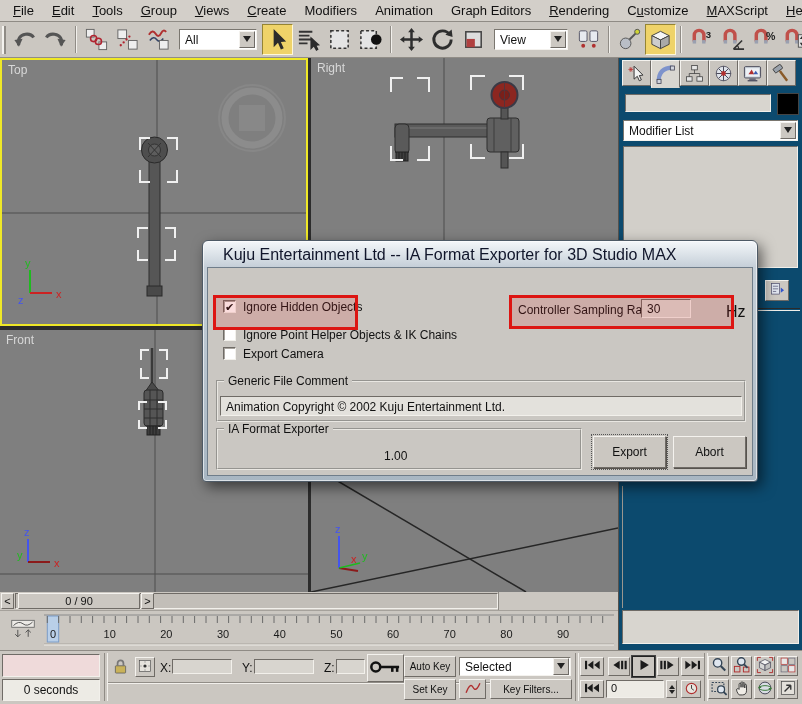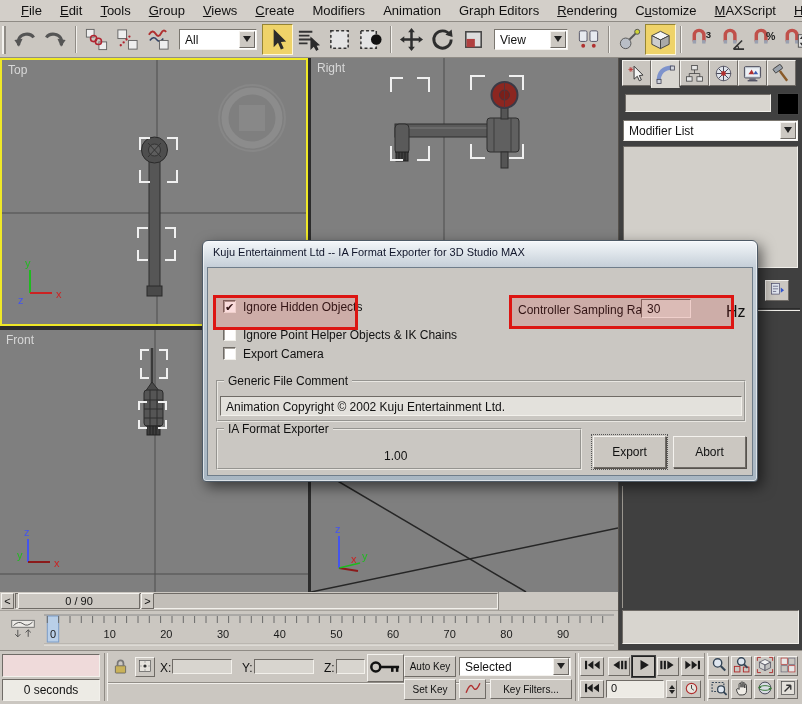--- a/index.html
+++ b/index.html
@@ -1,19 +1,19 @@
 <!DOCTYPE html>
 <html><head>
 <meta charset="utf-8">
 <style>
   html,body{margin:0;padding:0}
   #app{position:relative;width:802px;height:704px;background:#cbc7c1;font-family:"Liberation Sans",sans-serif;font-size:12px;color:#111;overflow:hidden}
   .abs{position:absolute}
   
-  .menubar{position:absolute;left:0;top:0;width:802px;height:22px;background:#d3cfc9;border-bottom:1px solid #8f8b85;display:flex;align-items:center;padding-left:12px;box-sizing:border-box}
+  .menubar{position:absolute;left:0;top:0;width:802px;height:22px;background:#d3cfc9;border-bottom:1px solid #8f8b85;display:flex;align-items:center;padding-left:4px;box-sizing:border-box}
   .menu-item{padding:2px 9px;font-size:13px;white-space:nowrap}
   
   .toolbar{position:absolute;left:0;top:22px;width:802px;height:36px;background:#cbc7c1;border-bottom:1px solid #918d87;display:flex;align-items:center;padding-left:1px;box-sizing:border-box;overflow:hidden}
   .tb-handle{width:4px;height:28px;border-left:2px solid #f4f2ee;border-right:2px solid #8f8b85;margin:0 3px 0 1px}
   .tb-btn{width:31px;height:31px;display:flex;align-items:center;justify-content:center;background:transparent;border:1px solid transparent;padding:0;flex:none}
   .tb-btn svg{width:25px;height:25px;display:block}
   .tb-btn.active{background:#efd369;border-color:#958433 #fff8d8 #fff8d8 #958433}
   .tb-sep{width:1px;height:27px;background:#908c86;border-right:1px solid #f2f0ec;margin:0 4px;flex:none}
   .dd{height:21px;background:#fff;border:1px solid;border-color:#7a766f #f4f2ee #f4f2ee #7a766f;display:flex;align-items:center;margin:0 5px;flex:none;box-sizing:border-box}
   .dd .val{padding:0 5px;font-size:12px;flex:1;white-space:nowrap;overflow:hidden}
@@ -22,21 +22,21 @@
   
   .workspace{position:absolute;left:0;top:58px;width:618px;height:534px;background:#2c2c2c}
   .viewport{position:absolute;background:#7f7f7f;overflow:hidden}
   .vp-top{left:2px;top:2px;width:304px;height:264px;outline:2px solid #efe827;z-index:3}
   .vp-right{left:311px;top:0;width:307px;height:270px}
   .vp-front{left:0;top:272px;width:308px;height:262px}
   .vp-persp{left:311px;top:272px;width:307px;height:262px}
   .vp-label{position:absolute;left:6px;top:3px;color:#d8d8d8;font-size:12px;z-index:2}
   .viewport svg{position:absolute;left:0;top:0}
   
-  .cmdpanel{position:absolute;left:618px;top:58px;width:184px;height:592px;background:#404040;border-left:1px solid #56524d;box-sizing:border-box}
+  .cmdpanel{position:absolute;left:618px;top:58px;width:184px;height:592px;background:#0c4a6e;border-left:1px solid #56524d;box-sizing:border-box}
   .cmd-tabs{position:absolute;left:3px;top:2px;display:flex}
   .cmd-tab{width:29px;height:26px;display:flex;align-items:center;justify-content:center;border:1px solid;border-color:#f4f2ee #6f6b66 #6f6b66 #f4f2ee;background:#c9c5bf;box-sizing:border-box}
   .cmd-tab svg{width:21px;height:21px;display:block}
   .cmd-tab.active{background:#d9d6d0;height:28px;border-bottom-color:#d9d6d0}
   .sunken{background:#d8d5cf;border:1px solid;border-color:#6f6b66 #f2f0eb #f2f0eb #6f6b66;box-sizing:border-box}
   .raised{background:#cbc7c1;border:1px solid;border-color:#f4f2ee #6f6b66 #6f6b66 #f4f2ee;box-sizing:border-box}
   #cp-name{left:6px;top:36px;width:146px;height:18px}
   #cp-swatch{left:158px;top:35px;width:20px;height:20px;background:#000;border:1px solid #444}
   #cp-moddd{position:absolute;left:4px;top:62px;width:175px;margin:0}
   #cp-stack{left:4px;top:88px;width:175px;height:122px;background:#d2cfc9}
@@ -92,21 +92,21 @@
   .spin-half{flex:1;display:flex;align-items:center;justify-content:center}
   .tri-up-s{width:0;height:0;border:3px solid transparent;border-bottom:4px solid #222}
   .tri-down-s{width:0;height:0;border:3px solid transparent;border-top:4px solid #222}
   #sb-timecfg{left:681px;top:29px;width:20px;height:18px}
   #sb-timecfg svg{width:15px;height:15px}
   #sb-vsep3{left:704px}
   .nav-btn{display:flex;align-items:center;justify-content:center}
   .nav-btn svg{width:18px;height:18px}
   
   .dialog{position:absolute;left:202px;top:240px;width:556px;height:242px;border-radius:6px 6px 4px 4px;background:linear-gradient(180deg,#f4f7fa 0,#c5cfd8 26px,#a8b6c2 100%);border:1px solid #4e5a66;box-shadow:4px 5px 14px rgba(0,0,0,.55),inset 0 0 0 1px rgba(255,255,255,.6);z-index:50;box-sizing:border-box}
-  .dlg-title{position:absolute;left:10px;top:5px;font-size:11px;color:#10152a;white-space:nowrap}
+  .dlg-title{position:absolute;left:20px;top:5px;font-size:16px;color:#10152a;white-space:nowrap}
   .dlg-client{position:absolute;left:4px;top:26px;right:4px;bottom:5px;background:#cac7c2;border:1px solid #6f7d8a}
   .grp{position:absolute;border:2px groove #e9e7e2;box-sizing:border-box}
   .grp-label{position:absolute;top:-8px;left:6px;background:#cac7c2;padding:0 4px;font-size:12px;white-space:nowrap}
   #grp-capture{left:8px;top:10px;width:530px;height:97px}
   #grp-comment{left:8px;top:112px;width:530px;height:42px}
   #grp-exporter{left:8px;top:160px;width:366px;height:42px}
   .cb-row{position:absolute;display:flex;align-items:center;gap:7px;height:15px}
   .cb{width:13px;height:13px;background:#fff;border:1px solid;border-color:#6f6b66 #f2f0eb #f2f0eb #6f6b66;box-shadow:inset 1px 1px 0 #a8a49e;font-size:11px;line-height:12px;text-align:center;box-sizing:border-box;flex:none}
   .cb-lbl{font-size:12px;white-space:nowrap}
   #smp-lbl{left:310px;top:35px;font-size:12px}

